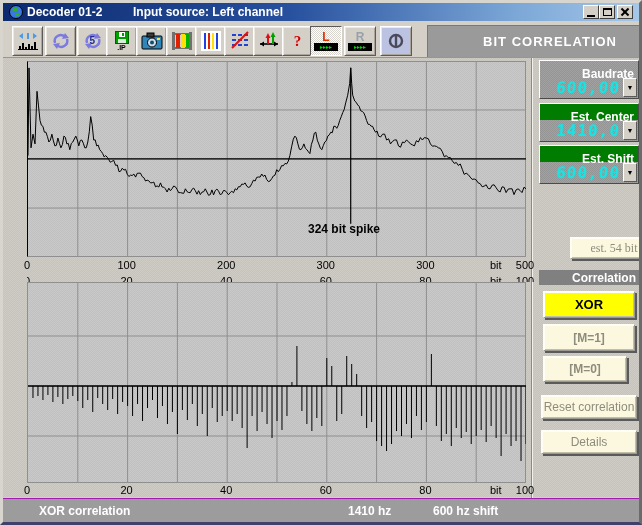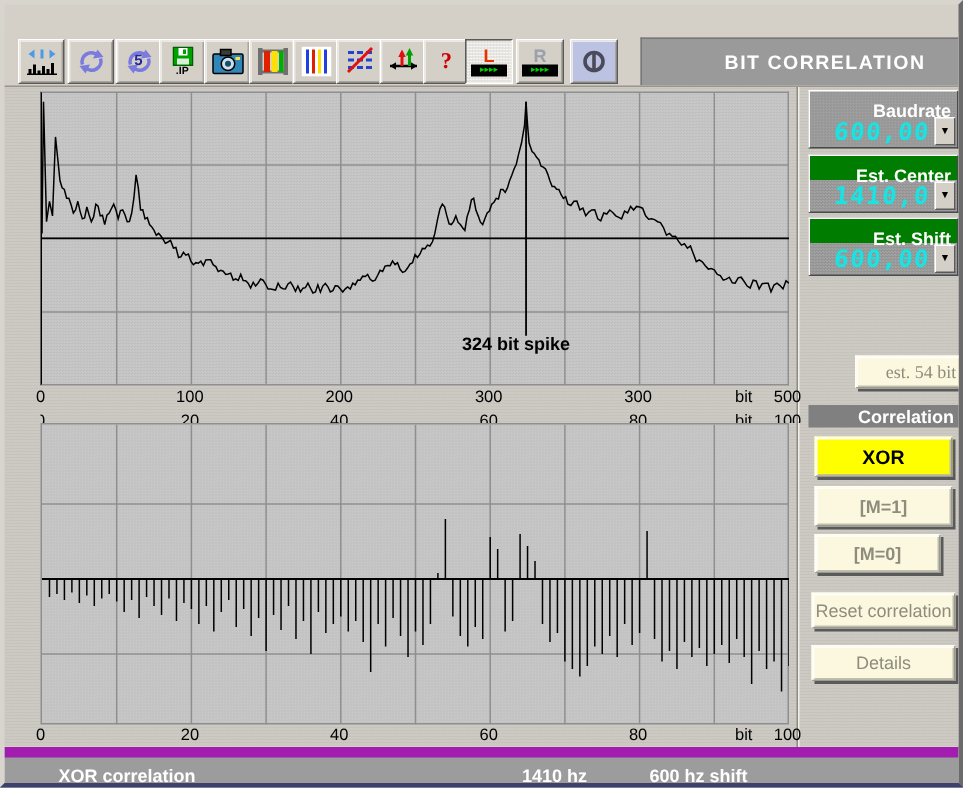--- a/index.html
+++ b/index.html
@@ -94,30 +94,48 @@
   #corr-header{position:absolute;left:536px;top:212px;width:101px;height:15px;background:#808080;
     color:#fff;font-weight:bold;font-size:12px;display:flex;align-items:center;
     justify-content:flex-end;padding-right:4px;}
   #btn-xor{left:540px;top:233px;width:92px;height:27px;background:#ffff00;color:#000;font-size:13px;}
   #btn-m1{left:540px;top:266px;width:92px;height:27px;}
   #btn-m0{left:540px;top:298px;width:84px;height:26px;}
   #btn-reset{left:538px;top:337px;width:96px;height:24px;font-weight:normal;}
   #btn-details{left:538px;top:372px;width:96px;height:24px;font-weight:normal;}
   
   #statusbar{position:absolute;left:0;top:495px;width:636px;height:24px;background:#9c9c9c;
-    border-top:7px solid #a21caf;color:#fff;font-weight:bold;font-size:12px;}
+    border-top:1px solid #a21caf;color:#fff;font-weight:bold;font-size:12px;}
   #statusbar span{position:absolute;top:5px;}
   #status-left{left:36px;} #status-center{left:345px;} #status-right{left:430px;}
   svg{display:block;}
 </style>
 </head>
 <body>
 
 <div id="window">
 
+  <div id="titlebar">
+    <svg id="app-icon" viewBox="0 0 16 16">
+      <circle cx="8" cy="8" r="6.5" fill="#3a7ae0" stroke="#000" stroke-width="1"></circle>
+      <path d="M4 6 Q6 3 9 4 Q11 5 9 7 Q6 8 4 6Z" fill="#2fae2f"></path>
+      <path d="M8 10 Q11 9 12 11 Q10 13 8 12Z" fill="#2fae2f"></path>
+    </svg>
+    <span class="ttl">Decoder 01-2</span>
+    <span class="sub">Input source: Left channel</span>
+    <div class="winbtn" id="btn-min">
+        <div class="glyph-min"></div>
+      </div>
+    <div class="winbtn" id="btn-max">
+        <div class="glyph-max"></div>
+      </div>
+    <div class="winbtn" id="btn-close">
+        <div class="glyph-close"></div>
+      </div>
+  </div>
 
   <div id="toolbar">
     <div class="tbtn" style="left:9px">
       <svg width="22" height="20" viewBox="0 0 22 20">
         <polygon points="6,2 2,5 6,8" fill="#4a9ae8"></polygon>
           <rect x="10" y="2" width="2" height="6" fill="#4a9ae8"></rect>
         <polygon points="16,2 20,5 16,8" fill="#4a9ae8"></polygon>
         <rect x="2" y="15" width="2" height="4" fill="#000"></rect>
           <rect x="5" y="12" width="2" height="7" fill="#000"></rect>
         <rect x="8" y="16" width="2" height="3" fill="#000"></rect>

